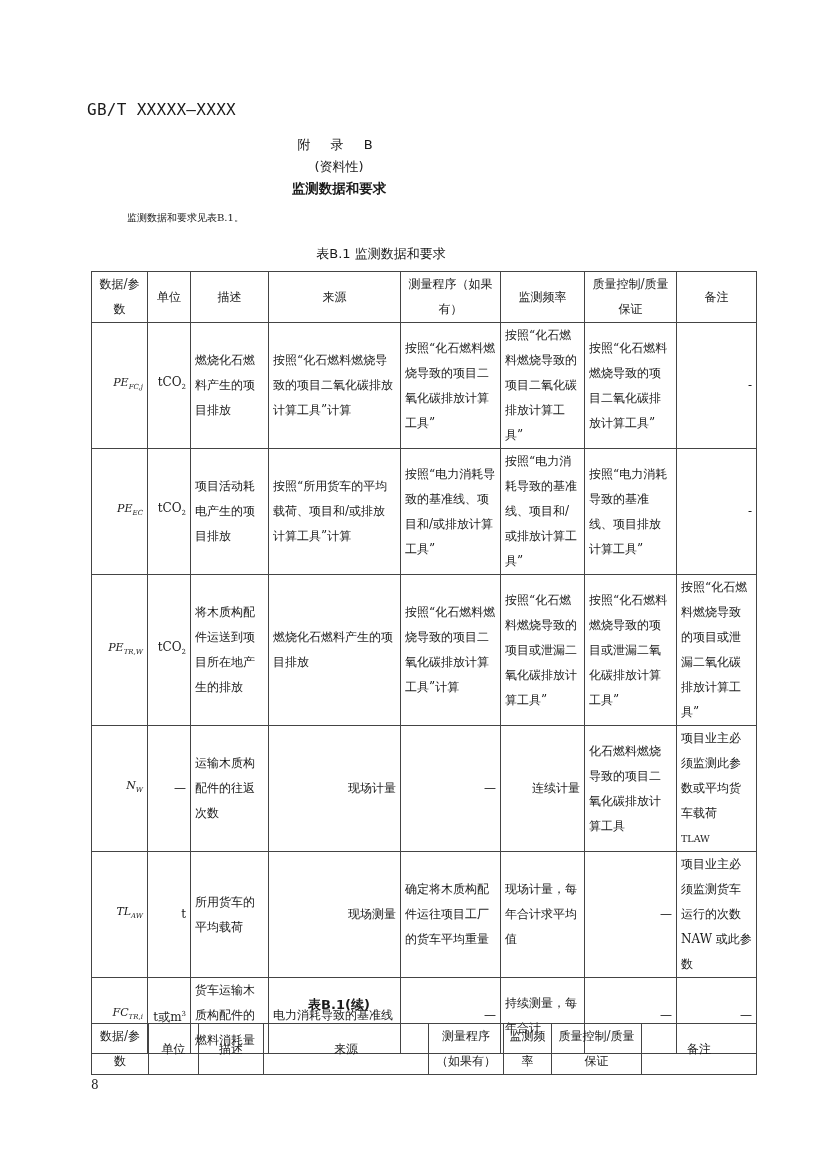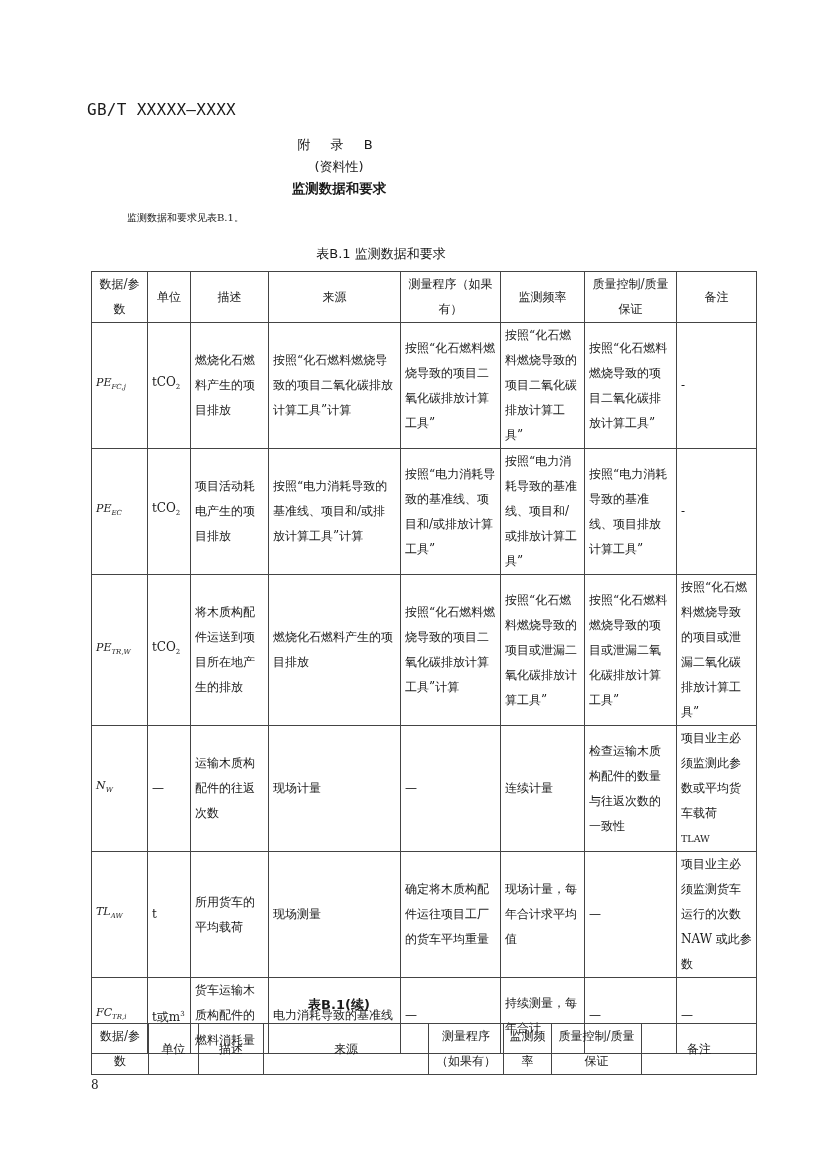--- a/index.html
+++ b/index.html
@@ -11,21 +11,21 @@
   .appendix-type { top: 158px; font-size: 13px; }
   .appendix-name { top: 180px; font-size: 13.5px; font-weight: bold; }
   .intro { position: absolute; left: 127px; top: 211px; font-size: 10px; }
   .table-caption { top: 245px; font-size: 13px; font-weight: normal; margin-left: 42px; }
   .table-caption-cont { top: 996px; font-size: 13px; font-weight: bold; }
   table.data { position: absolute; border-collapse: collapse; table-layout: fixed; font-size: 12px; line-height: 25px; }
   table.data td, table.data th { border: 1.3px solid #444; padding: 0 4px; vertical-align: middle; font-weight: normal; overflow: hidden; }
   table.data th { text-align: center; }
   .main { left: 91px; top: 271px; width: 665px; }
   .cont { left: 91px; top: 1023px; width: 665px; }
-  .c { text-align: left; }
+  .c { text-align: right; }
   .l { text-align: left; }
   .param { font-style: italic; font-size: 11px; }
   .param sub { font-size: 7px; }
   .unit sub { font-size: 7px; }
   .unit sup { font-size: 7px; }
   .tiny { font-size: 9.5px; }
   .page-num { position: absolute; left: 91px; top: 1078px; font-size: 12px; }
 </style>
 </head>
 <body>
@@ -71,21 +71,21 @@
     <td class="l">按照“化石燃料燃烧导致的项目二氧化碳排放计算工具”</td>
     <td class="l">按照“化石燃料燃烧导致的项目二氧化碳排放计算工具”</td>
     <td class="l">按照“化石燃料燃烧导致的项目二氧化碳排放计算工具”</td>
     <td class="c">-</td>
   </tr>
 
   <tr style="height:110px">
     <td class="c param"><span>PE</span><sub>EC</sub></td>
     <td class="c unit"><span>tCO</span><sub>2</sub></td>
     <td class="l">项目活动耗电产生的项目排放</td>
-    <td class="l">按照“电力消耗导致的基准线、项目和/或排放计算工具”计算</td>
+    <td class="l">按照“所用货车的平均载荷、项目和/或排放计算工具”计算</td>
     <td class="l">按照“电力消耗导致的基准线、项目和/或排放计算工具”</td>
     <td class="l">按照“电力消耗导致的基准线、项目和/或排放计算工具”</td>
     <td class="l">按照“电力消耗导致的基准线、项目排放计算工具”</td>
     <td class="c">-</td>
   </tr>
 
   <tr style="height:130px">
     <td class="c param"><span>PE</span><sub>TR,W</sub></td>
     <td class="c unit"><span>tCO</span><sub>2</sub></td>
     <td class="l">将木质构配件运送到项目所在地产生的排放</td>
@@ -96,21 +96,21 @@
     <td class="l">按照“化石燃料燃烧导致的项目或泄漏二氧化碳排放计算工具”</td>
   </tr>
 
   <tr style="height:110px">
     <td class="c param"><span>N</span><sub>W</sub></td>
     <td class="c unit">—</td>
     <td class="l">运输木质构配件的往返次数</td>
     <td class="c">现场计量</td>
     <td class="c">—</td>
     <td class="c">连续计量</td>
-    <td class="l">检查运输木质构配件的数量与往返次数的一致性</td>
+    <td class="l">化石燃料燃烧导致的项目二氧化碳排放计算工具</td>
     <td class="l"><span>项目业主必须监测此参数或平均货车载荷</span><br><span class="tiny">TLAW</span></td>
   </tr>
 
   <tr style="height:109px">
     <td class="c param"><span>TL</span><sub>AW</sub></td>
     <td class="c unit">t</td>
     <td class="l">所用货车的平均载荷</td>
     <td class="c">现场测量</td>
     <td class="l">确定将木质构配件运往项目工厂的货车平均重量</td>
     <td class="l">现场计量，每年合计求平均值</td>

